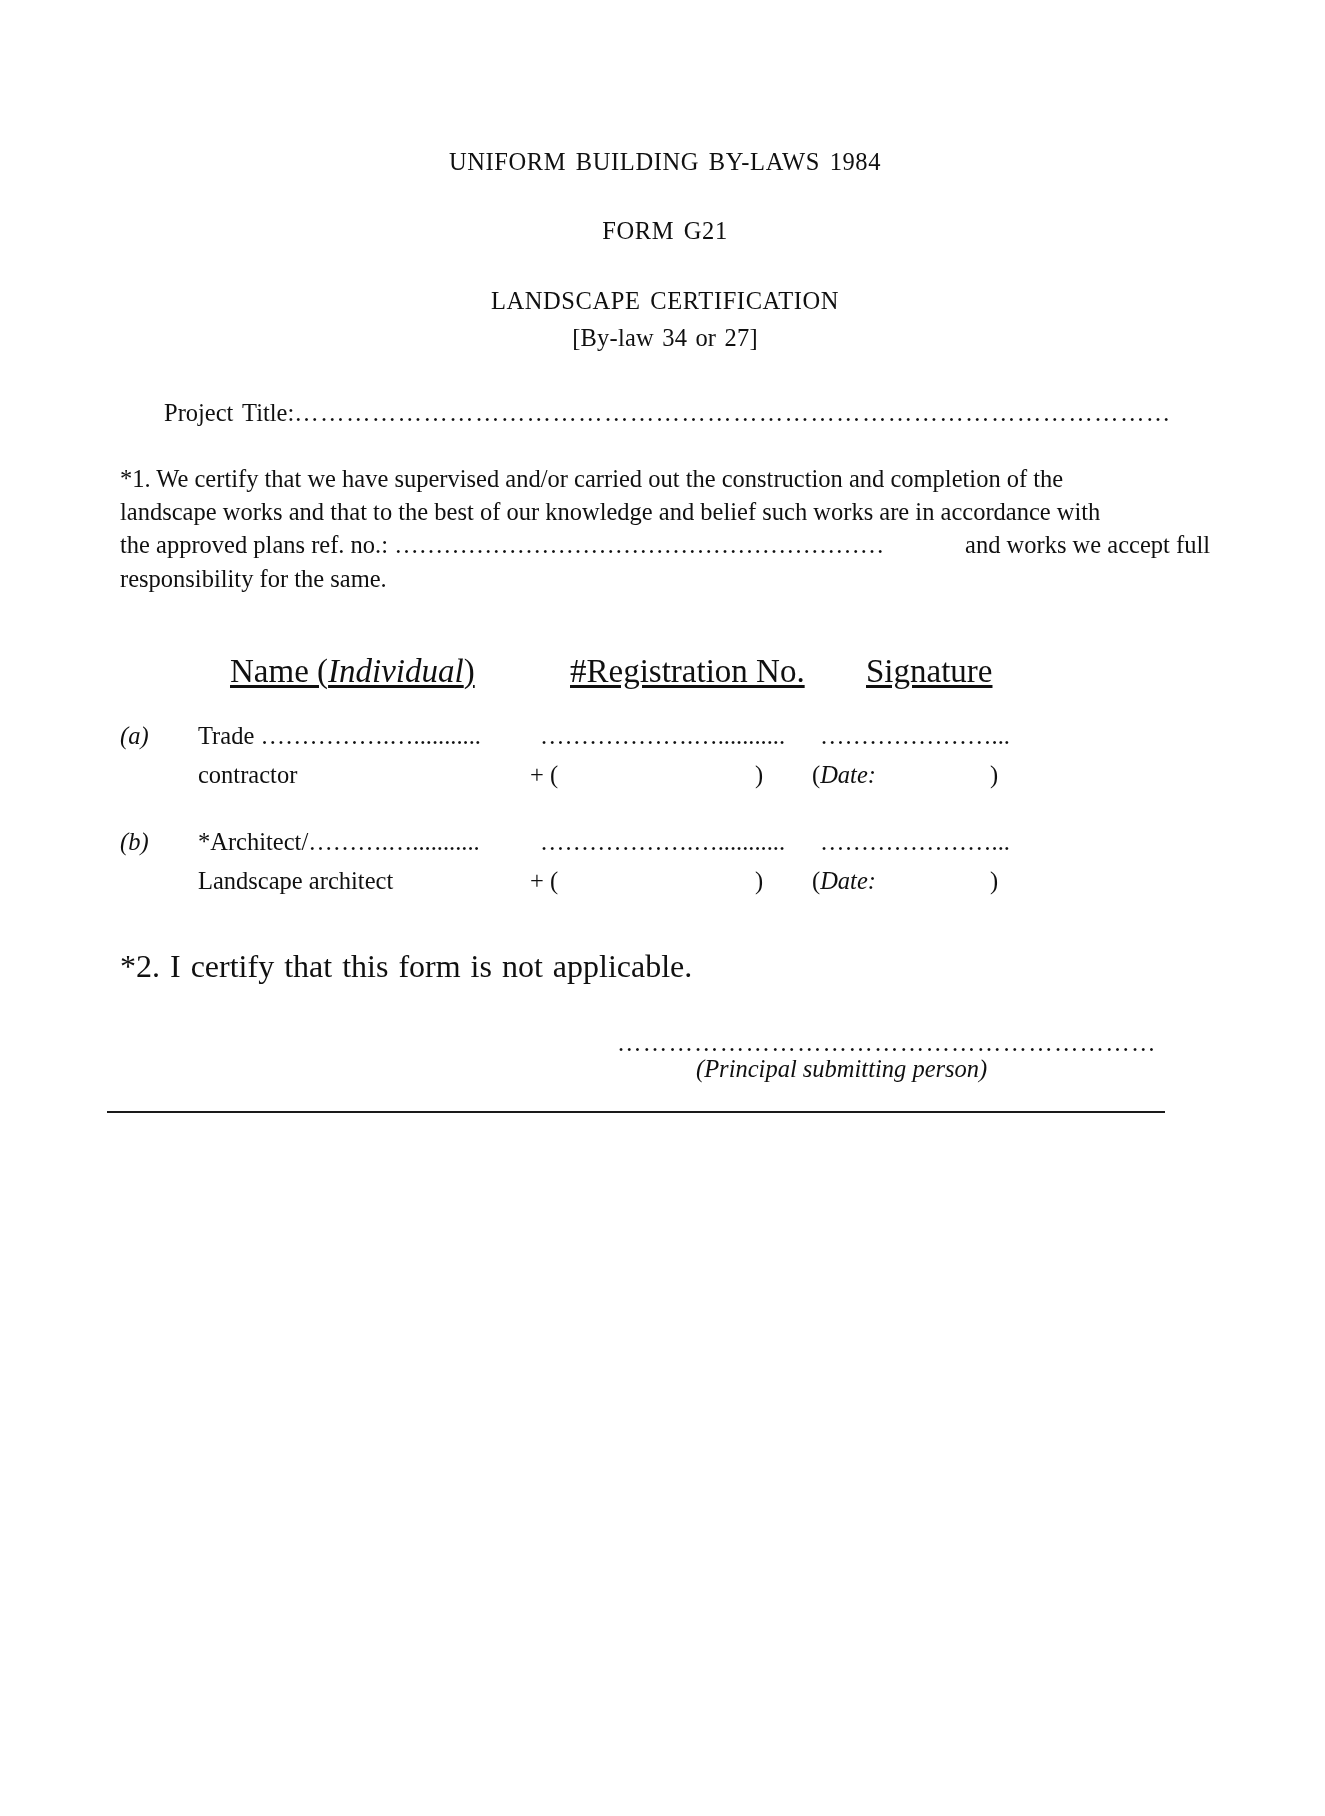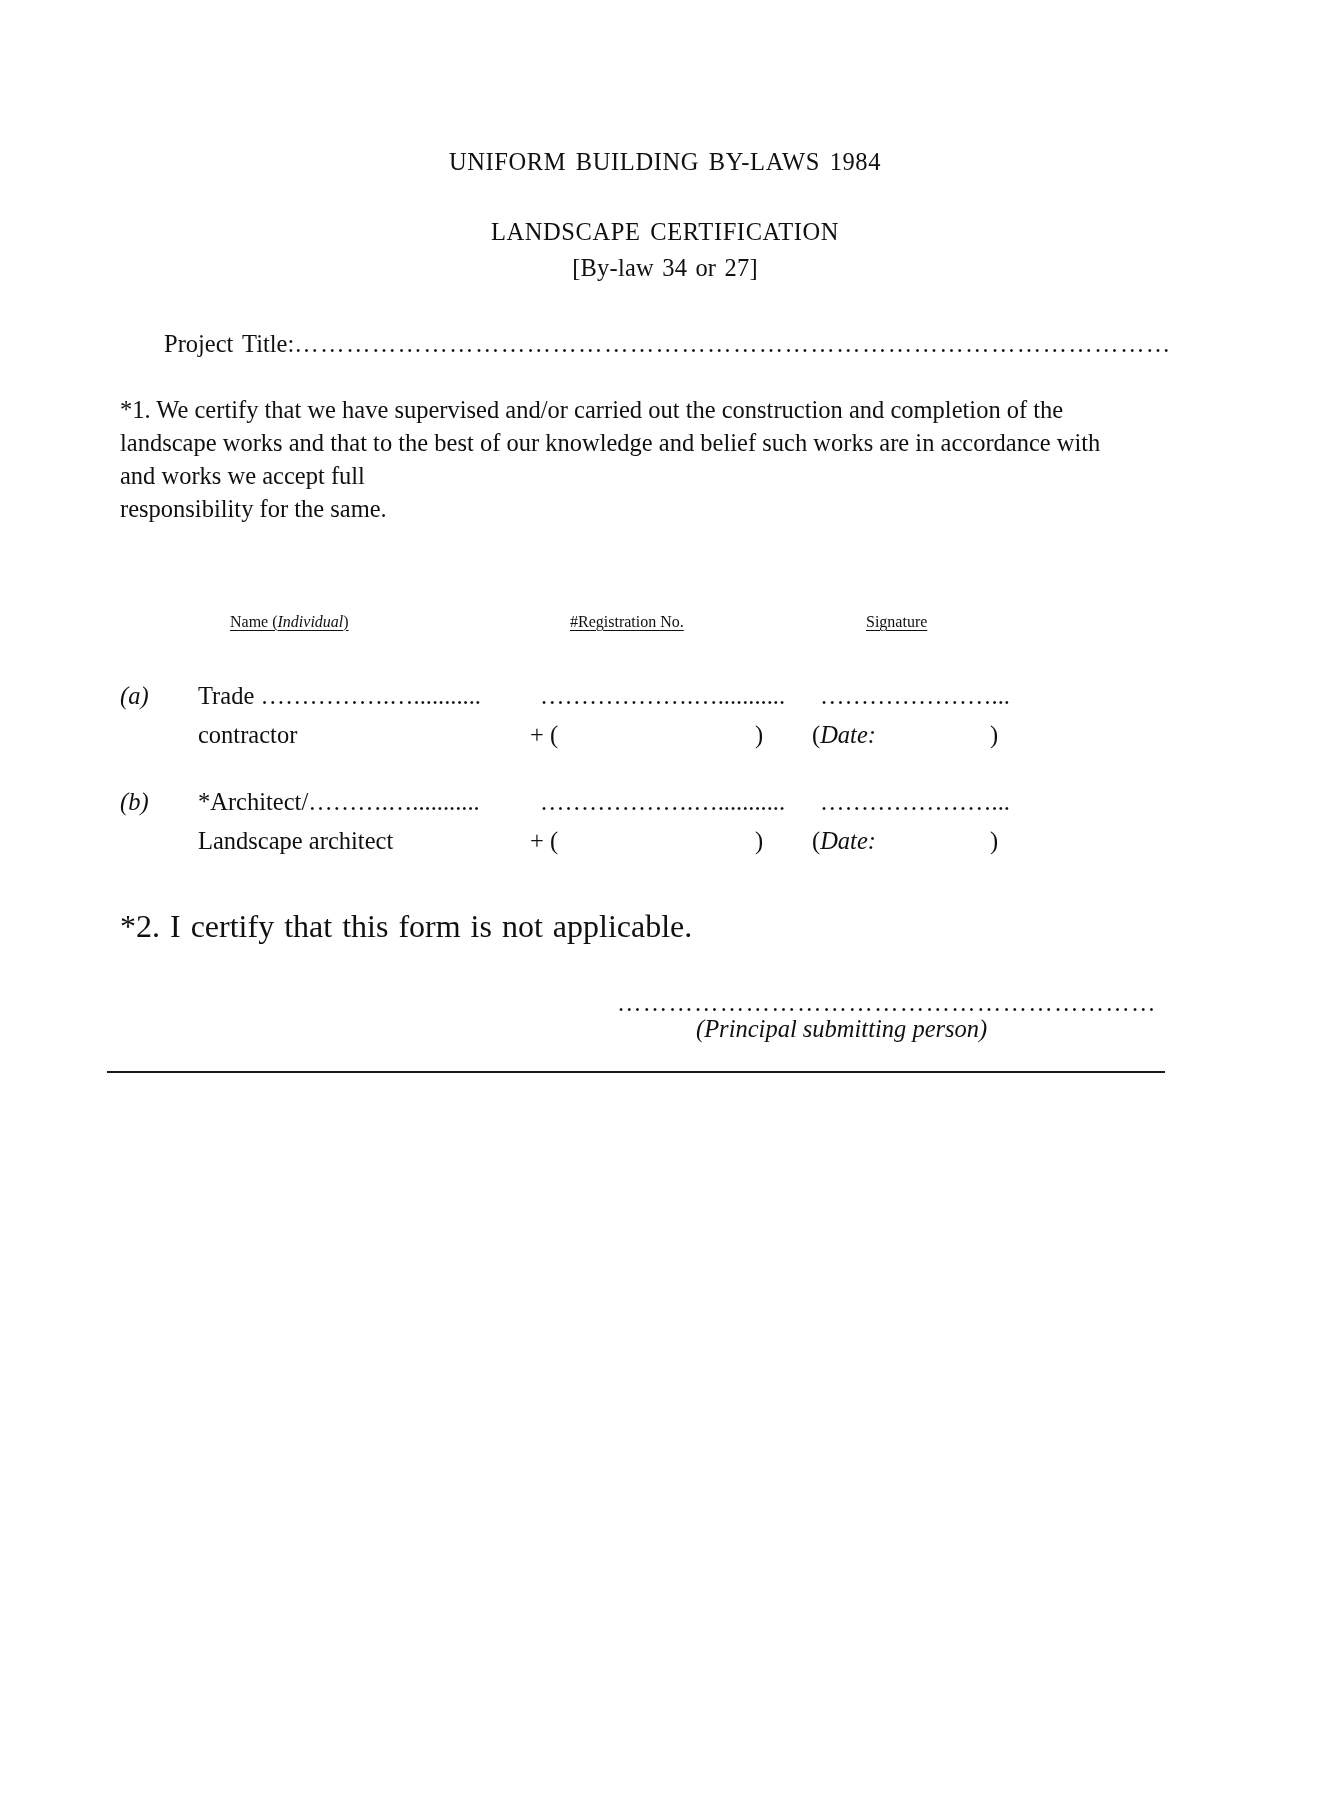--- a/index.html
+++ b/index.html
@@ -87,24 +87,24 @@
     white-space: nowrap;
   }
   .jline {
     display: flex;
     justify-content: space-between;
     white-space: nowrap;
   }
 
   
   .table-head {
-    margin-top: 87px;
+    margin-top: 58px;
     position: relative;
     height: 32px;
-    font-size: 16px;
+    font-size: 33px;
   }
   .th {
     position: absolute;
     top: 0;
     text-decoration: underline;
     text-underline-offset: 3px;
     white-space: nowrap;
   }
   .th-name  { left: 110px; }
   .th-reg   { left: 450px; }
@@ -186,32 +186,34 @@
   .footnote { white-space: nowrap; }
 </style>
 </head>
 <body>
 
 <div class="page">
   <div class="sheet">
 
     <div class="heading-block">
       <div class="h-main">UNIFORM BUILDING BY-LAWS 1984</div>
+      <div class="h-form">FORM G21</div>
       <div class="h-cert">LANDSCAPE CERTIFICATION</div>
       <div class="h-bylaw">[By-law 34 or 27]</div>
     </div>
 
     <div class="project-title-row">
       <span>Project Title:</span><span class="dots-long">…………………………………………………………………………………………</span>
     </div>
 
     <div class="para">
       <div class="para-line">*1.  We  certify  that  we  have  supervised  and/or  carried  out  the  construction  and  completion  of  the</div>
       <div class="para-line">landscape  works  and  that  to  the  best  of  our  knowledge  and  belief  such  works  are  in  accordance  with</div>
       <div class="jline">
+        <span>the  approved  plans  ref.  no.:  ……………………………………………………</span>
         <span>and  works  we  accept  full</span>
       </div>
       <div class="para-line">responsibility  for  the  same.</div>
     </div>
 
     <div class="table-head">
       <div class="th th-name"><span>Name (</span><em>Individual</em><span>)</span></div>
       <div class="th th-reg">#Registration No.</div>
       <div class="th th-sign">Signature</div>
     </div>

